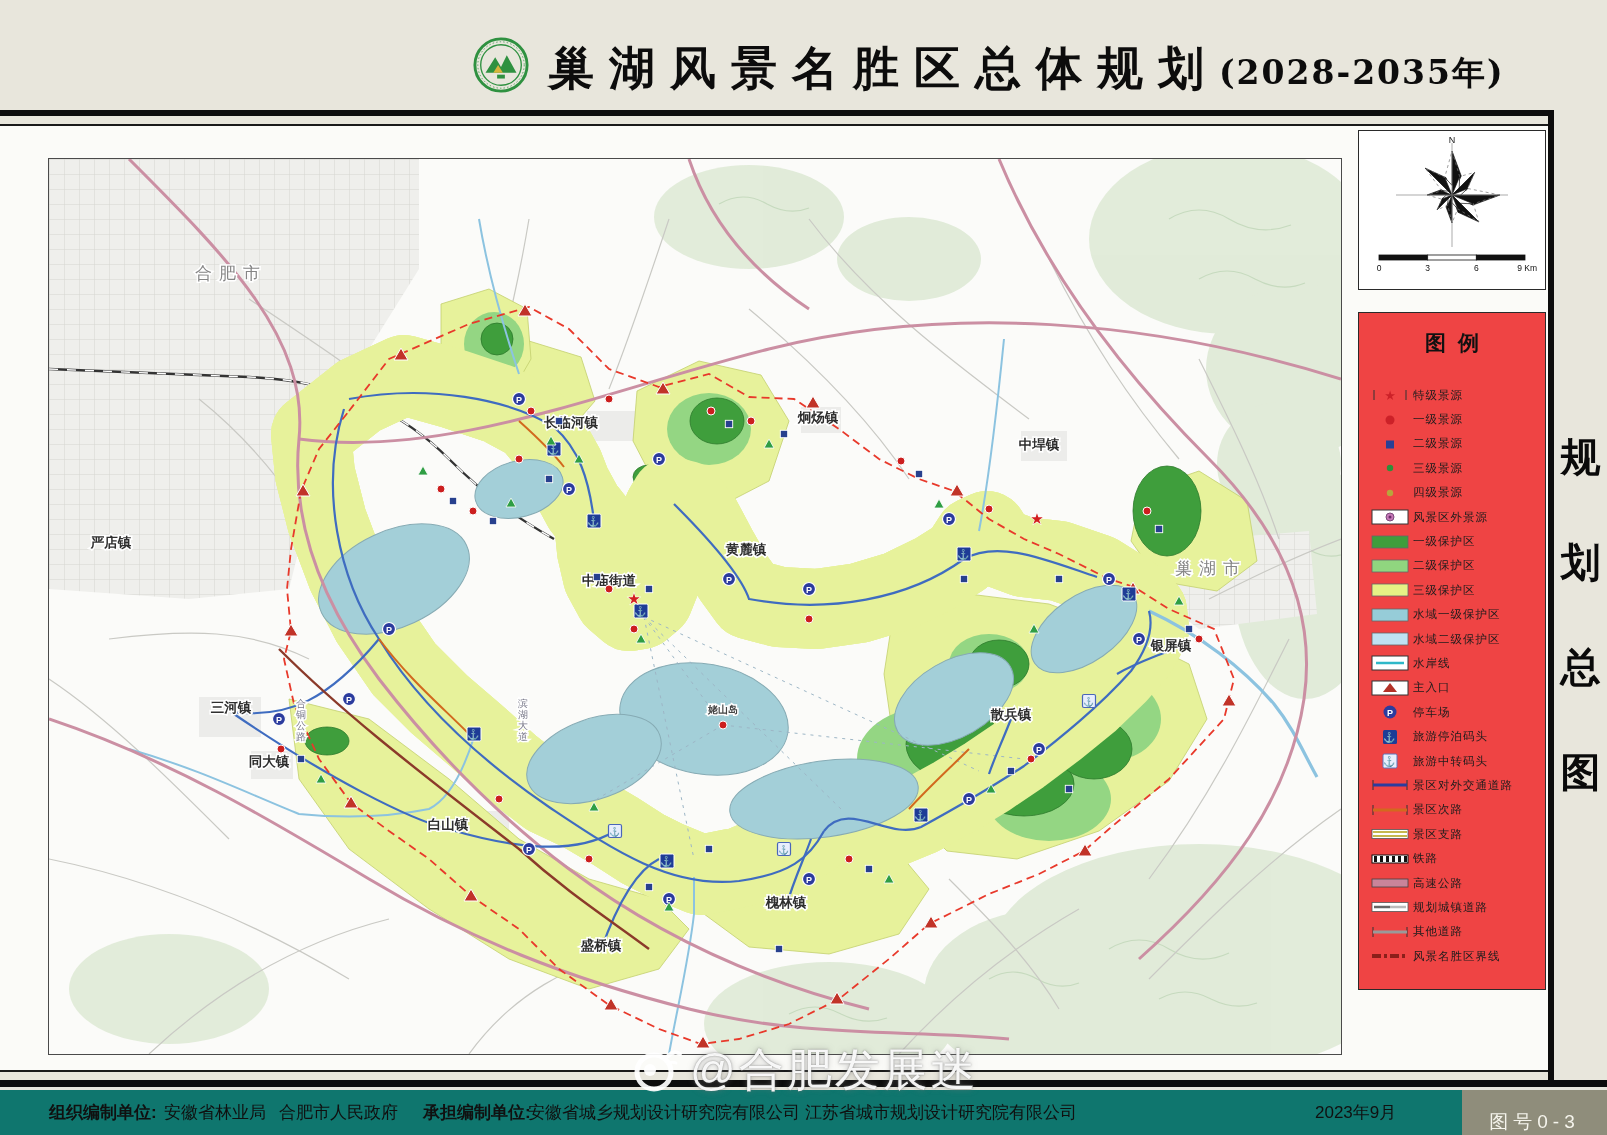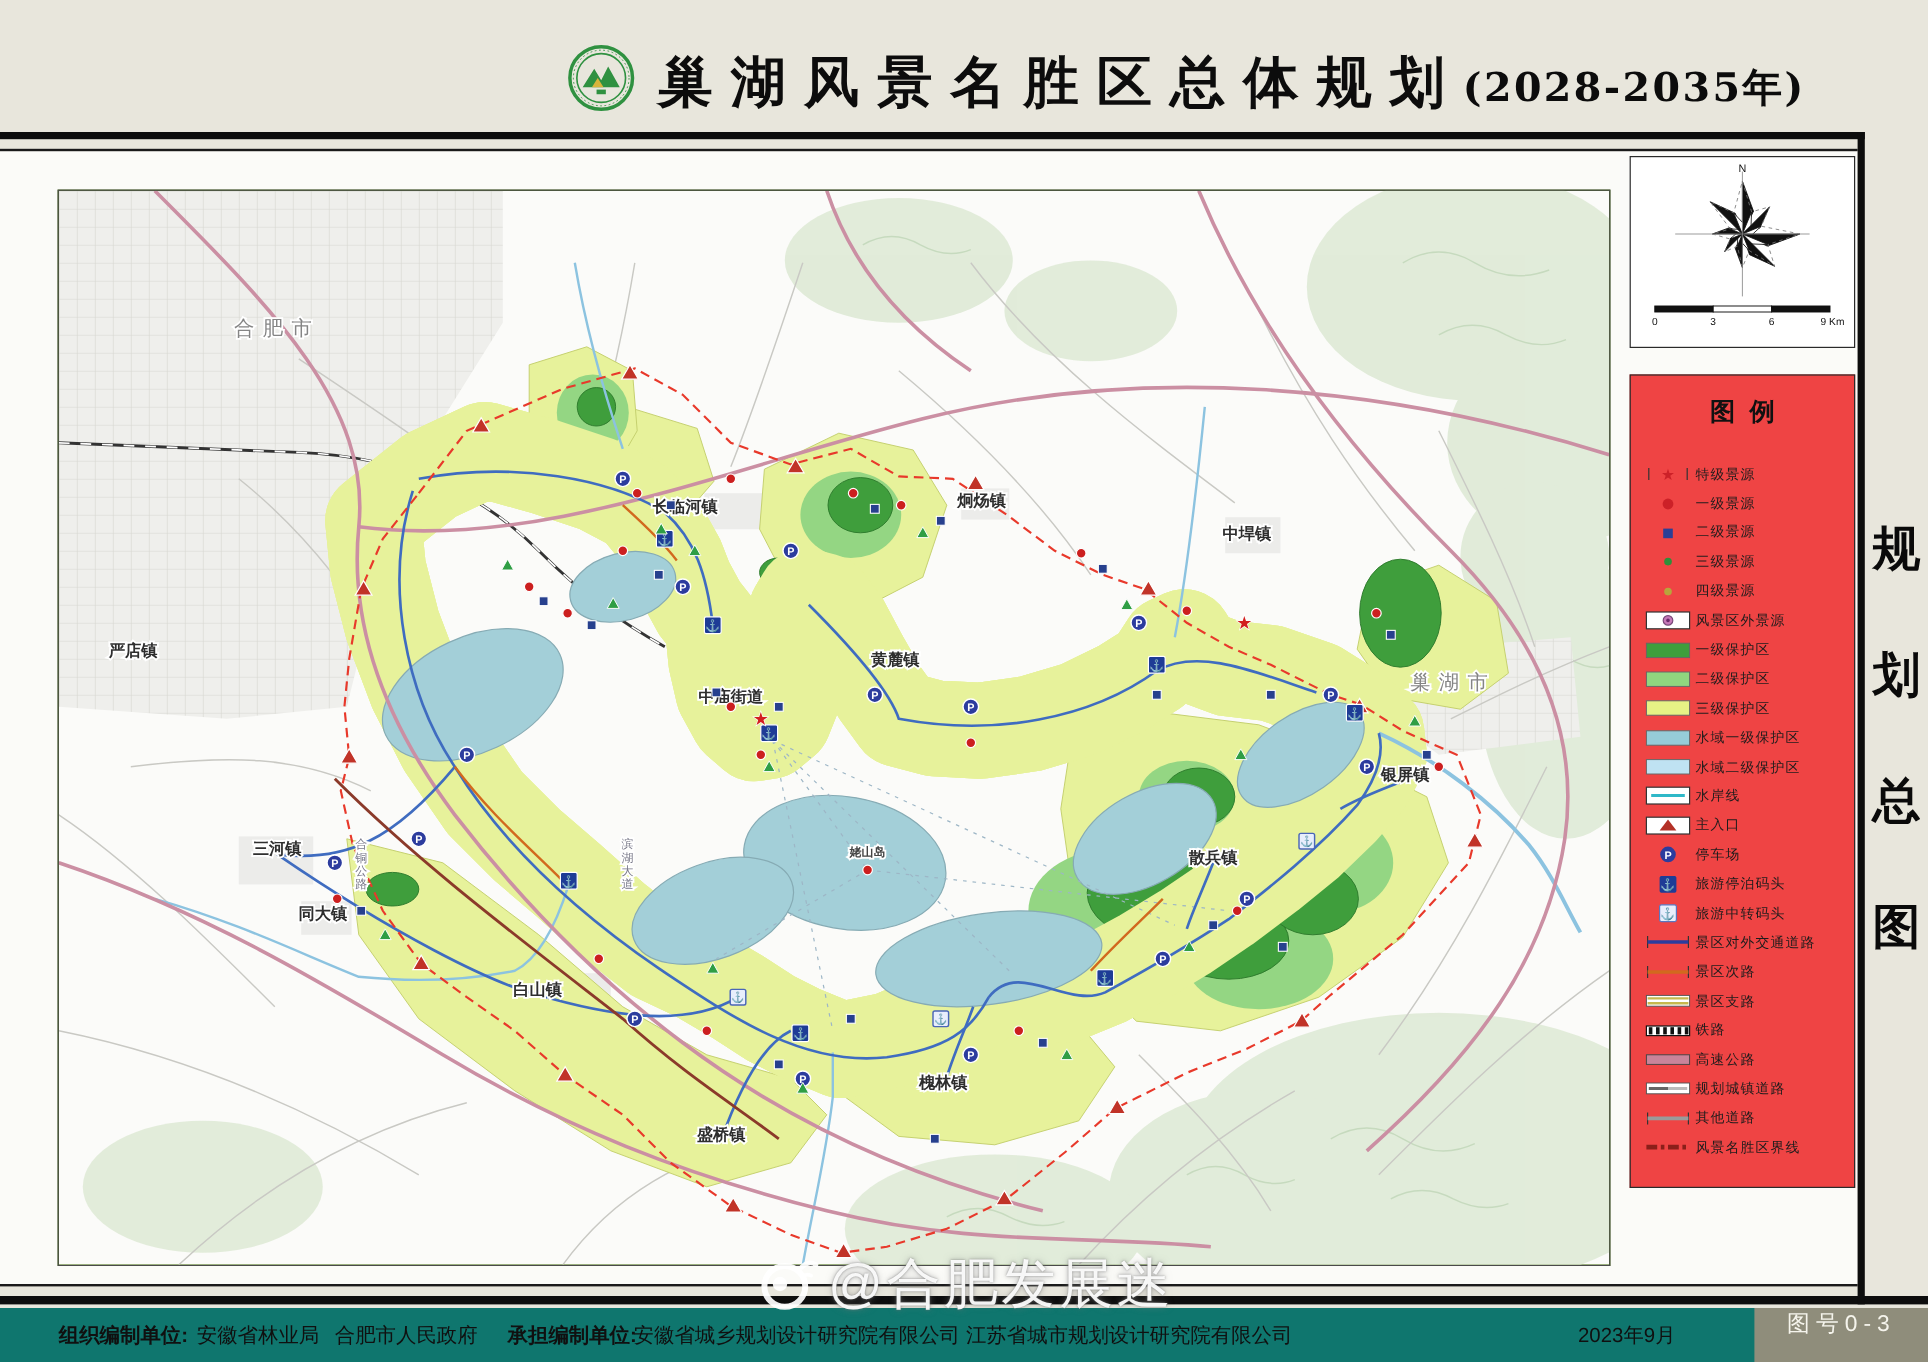--- a/index.html
+++ b/index.html
@@ -42,21 +42,21 @@
   .legend-label{font-size:11.5px;color:#1c1c1c;letter-spacing:1px;white-space:nowrap;}
   
   .side-strip{position:absolute;left:1554px;top:110px;width:53px;height:977px;
     display:flex;flex-direction:column;align-items:center;padding-top:320px;box-sizing:border-box;gap:50px;}
   .side-strip span{font-family:"DejaVu Serif",serif;font-weight:bold;font-size:40px;color:#0a0a0a;}
   
   .footer-bar{position:absolute;left:0;top:1090px;width:1607px;height:45px;background:#0f766e;}
   .footer-bar span{position:absolute;top:0;line-height:45px;font-size:17px;color:#101010;white-space:nowrap;}
   .f-label{font-weight:bold;}
   .sheet-box{position:absolute;left:1462px;top:1090px;width:145px;height:45px;background:#8f8d7b;
-    display:flex;align-items:flex-start;justify-content:center;}
+    display:flex;align-items:flex-end;justify-content:center;}
   .sheet-box span{color:#f5f4ec;font-size:19px;letter-spacing:5px;}
   
   .watermark{position:absolute;left:628px;top:1040px;display:flex;align-items:center;gap:6px;z-index:30;}
   .watermark .wm-text{
     font-size:45px;font-weight:normal;color:rgba(255,255,255,0.93);
     text-shadow:0 0 2px rgba(110,110,110,.75),0 0 6px rgba(130,130,130,.5);letter-spacing:3px;}
   
   text{font-family:"Liberation Sans",sans-serif;}
 </style>
 </head>

